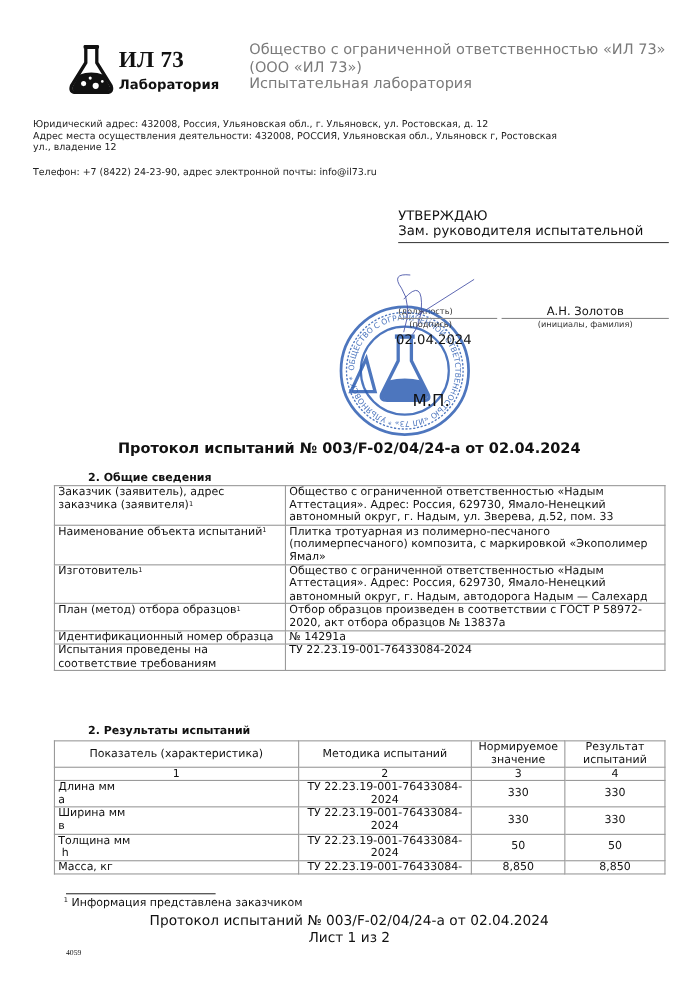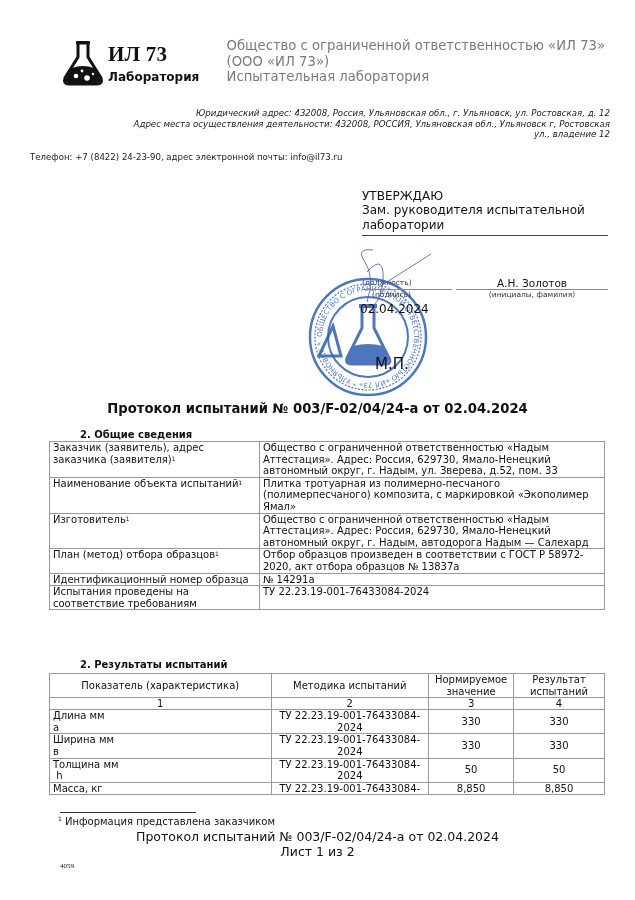--- a/index.html
+++ b/index.html
@@ -9,21 +9,21 @@
 
   
   #logo { left: 62px; top: 38px; width: 140px; height: 50px; }
   #logo .flask { position: absolute; left: 0; top: 2px; width: 42px; height: 46px; }
   #logo .brand { position: absolute; left: 46px; top: 4px; font-family: Liberation Serif, serif;
                  font-weight: bold; font-size: 21px; letter-spacing: 0.2px; color: #111; line-height: 24px; }
   #logo .sub { position: absolute; left: 46px; top: 31px; font-weight: bold; font-size: 12px; color: #111; line-height: 16px; }
 
   #org-block { right: 30px; top: 38px; color: #7a7a7a; font-size: 13.2px; line-height: 15.5px; }
 
-  #address-block { left: 30px; width: 580px; top: 108px; text-align: right; font-size: 8.6px; line-height: 10.6px; color: #222; font-style: italic; }
+  #address-block { left: 30px; width: 580px; top: 108px; text-align: left; font-size: 8.6px; line-height: 10.6px; color: #222; }
   #phone-line { left: 30px; width: 580px; top: 152px; text-align: left; font-size: 8.6px; color: #222; }
 
   
   #approve { left: 362px; top: 189px; width: 246px; }
   #approve .t1 { font-size: 12px; line-height: 14px; color: #111; }
   #approve .t2 { font-size: 12px; line-height: 15px; color: #111; }
   #approve .rule { border-bottom: 1px solid #444; height: 0; margin-top: 2px; }
   #position-caption { left: 362px; top: 250px; font-size: 7.5px; color: #333; margin-top: 28px; }
   #sign-line { left: 362px; top: 289px; width: 90px; border-bottom: 1px solid #888; }
   #name-line { left: 456px; top: 289px; width: 152px; border-bottom: 1px solid #888; }
@@ -93,21 +93,20 @@
 <div id="address-block" class="abs">
   <div>Юридический адрес: 432008, Россия, Ульяновская обл., г. Ульяновск, ул. Ростовская, д. 12</div>
   <div>Адрес места осуществления деятельности: 432008, РОССИЯ, Ульяновская обл., Ульяновск г, Ростовская</div>
   <div>ул., владение 12</div>
 </div>
 <div id="phone-line" class="abs">Телефон: +7 (8422) 24-23-90, адрес электронной почты: info@il73.ru</div>
 
 <div id="approve" class="abs">
   <div class="t1">УТВЕРЖДАЮ</div>
   <div class="t2">Зам. руководителя испытательной</div>
-  <div class="t2">лаборатории</div>
   <div class="rule"></div>
 </div>
 <div id="position-caption" class="abs">(должность)</div>
 
 <svg id="stamp" class="abs" viewBox="0 0 122 122">
   <g fill="none" stroke="#2f5fb3" opacity="0.85">
     <circle cx="61" cy="61" r="58" stroke-width="2.5"></circle>
     <circle cx="61" cy="61" r="53" stroke-width="1.2" stroke-dasharray="2 1.5"></circle>
     <circle cx="61" cy="61" r="40" stroke-width="2"></circle>
   </g>

